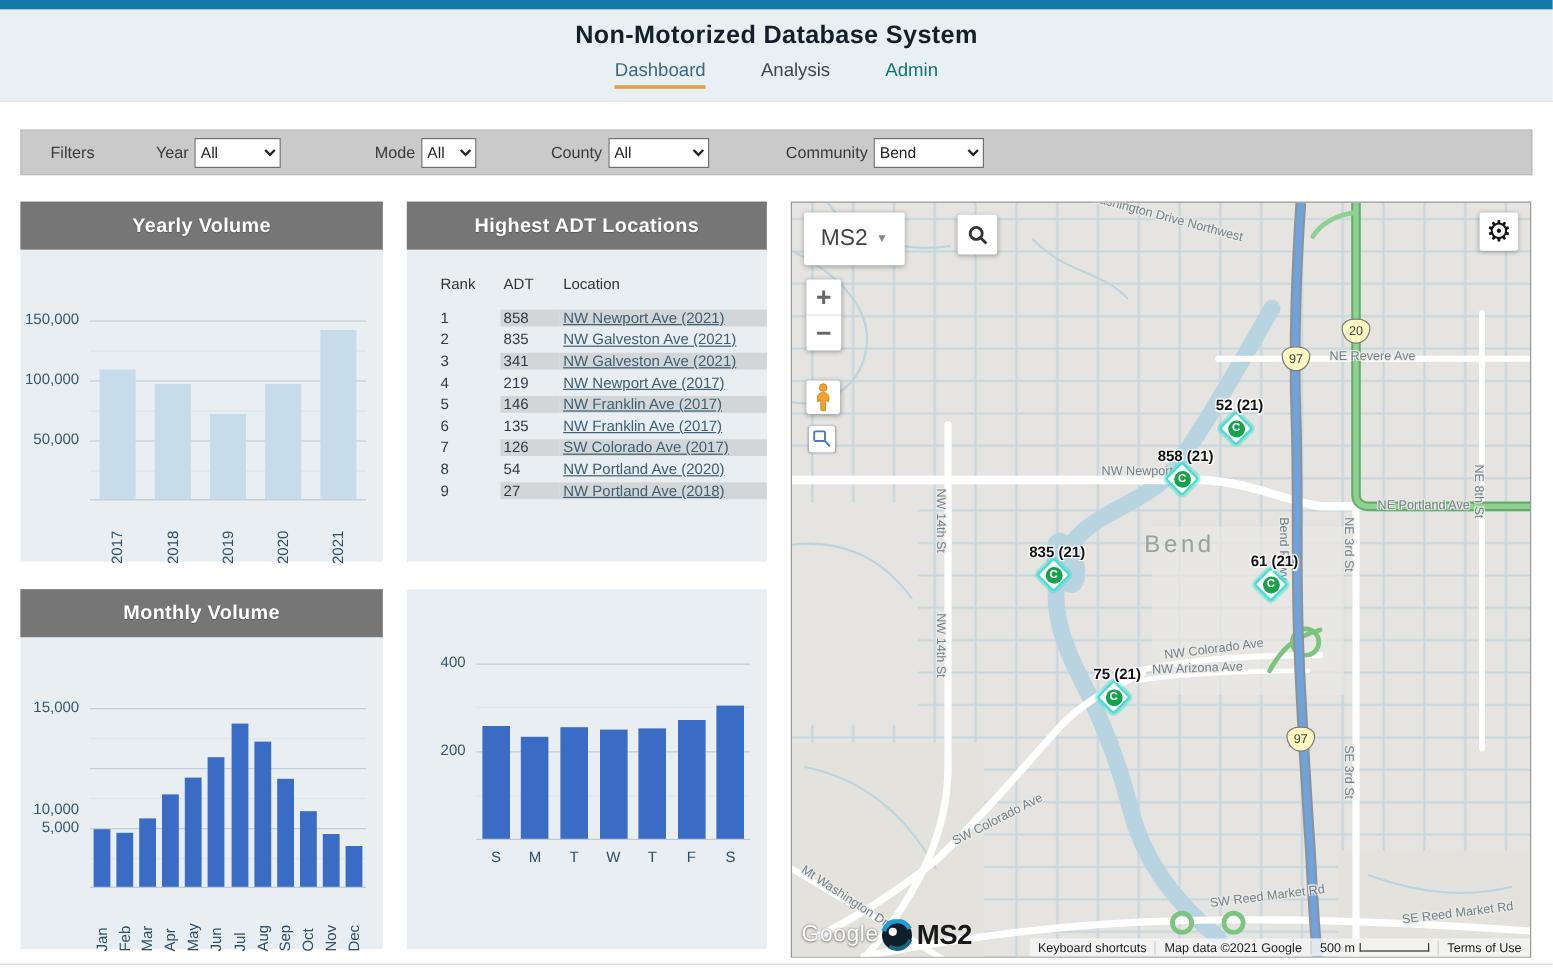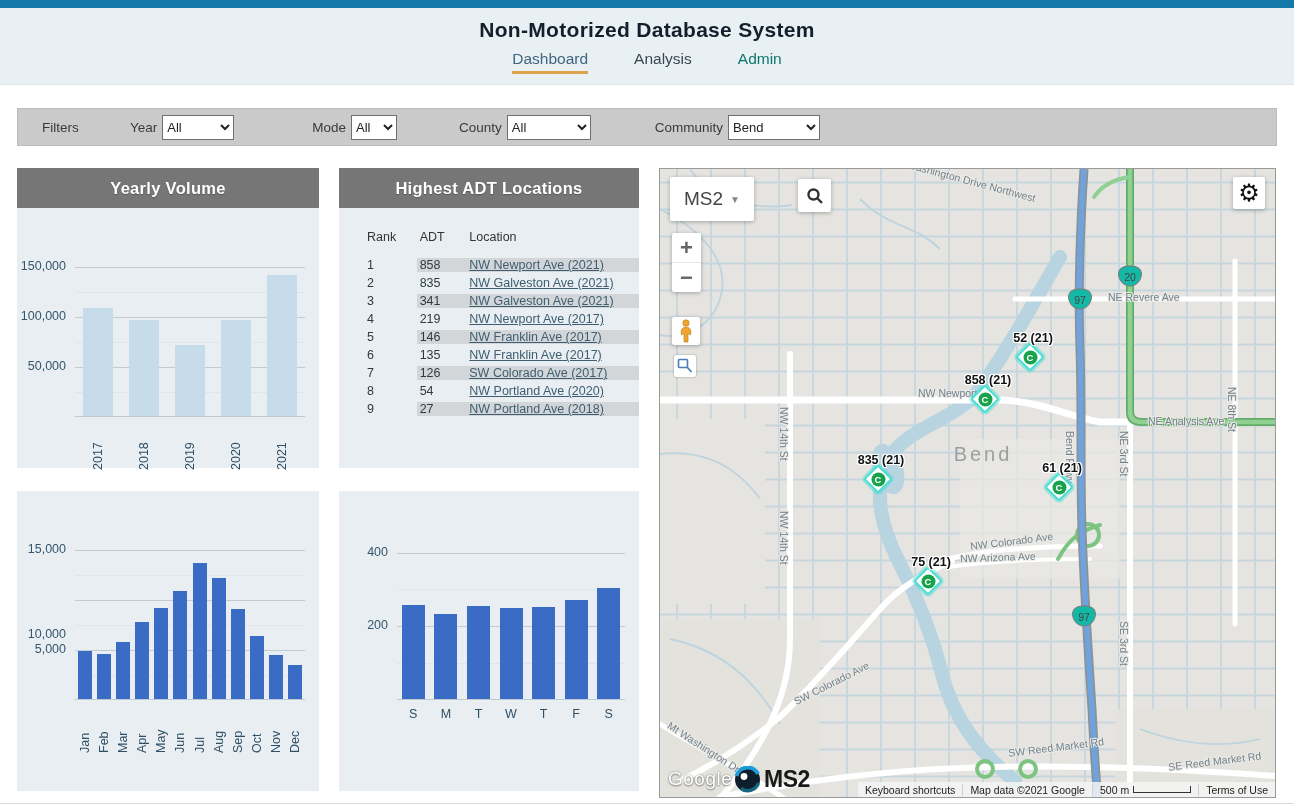--- a/index.html
+++ b/index.html
@@ -69,21 +69,21 @@
   .adt-row.hl .adt-c2, .adt-row.hl .adt-c3 { background:#d3d6d8; }
   .adt-c3 a { color:#3f5e72; text-decoration:underline; cursor:pointer; }
   
   .map { position:relative; width:617px; height:630px; border:1px solid #9a9a9a; overflow:hidden; background:#e5e4e0; }
   .map svg.base { position:absolute; left:0; top:0; }
   .map-label { position:absolute; font-size:10.5px; color:#72828c; white-space:nowrap;
     text-shadow:-1px -1px 0 #eceae6,1px -1px 0 #eceae6,-1px 1px 0 #eceae6,1px 1px 0 #eceae6; }
   .map-label.vert { writing-mode:vertical-rl; }
   .city-label { position:absolute; font-size:20px; color:#9aa0a0; letter-spacing:3px;
     text-shadow:0 0 3px #e5e4e0; transform:translateX(-50%); }
-  .shield { position:absolute; width:24px; height:21px; background:#14b8a6; border:1.5px solid #7a7a7a;
+  .shield { position:absolute; width:24px; height:21px; background:#fef9c3; border:1.5px solid #7a7a7a;
     border-radius:46% 46% 52% 52% / 38% 38% 66% 66%;
     display:flex; align-items:center; justify-content:center; font-size:10.5px; color:#444; transform:translate(-50%,-50%); }
   .marker { position:absolute; width:21px; height:21px; transform:translate(-50%,-50%) rotate(45deg);
     background:#fff; border:2px solid #49ddd2; border-radius:3px; box-shadow:0 0 0 2px rgba(73,221,210,.45); cursor:pointer; }
   .marker-inner { position:absolute; left:0; top:0; right:0; bottom:0; display:flex; align-items:center; justify-content:center; transform:rotate(-45deg); }
   .marker-c { width:14px; height:14px; border-radius:50%; background:#17a24b; color:#fff; font-size:9.5px;
     font-weight:700; display:flex; align-items:center; justify-content:center; }
   .marker-label { position:absolute; transform:translate(-50%,-100%); font-size:12.5px; font-weight:700; color:#111;
     white-space:nowrap; text-shadow:-1px -1px 0 #fff,1px -1px 0 #fff,-1px 1px 0 #fff,1px 1px 0 #fff,0 0 3px #fff; }
   
@@ -261,20 +261,21 @@
             <div class="adt-row hl">
               <div class="adt-c1">9</div>
               <div class="adt-c2">27</div>
               <div class="adt-c3"><a>NW Portland Ave (2018)</a></div>
             </div>
           </div>
       </div>
     </div>
 
     <div class="panel">
+      <div class="panel-head">Monthly Volume</div>
       <div class="chart-body">
         <div class="ch-main">
             <div class="ch-yaxis">
               <div class="ch-ylab" style="top: 117px;">5,000</div>
               <div class="ch-ylab" style="top: 81px; margin-top: 21px;">10,000</div>
               <div class="ch-ylab" style="top: 17px;">15,000</div>
             </div>
             <div class="ch-plot">
               <div class="ch-gridlines">
                 <div class="ch-line" style="top: 150px;"></div>
@@ -489,21 +490,21 @@
       </g>
 
       <path d="M424 0 C 420 60 418 120 420 180 C 422 240 420 300 422 360 C 424 420 428 480 432 540 C 434 580 436 610 438 630" stroke="#8e9196" stroke-width="9" fill="none"></path>
       <path d="M424 0 C 420 60 418 120 420 180 C 422 240 420 300 422 360 C 424 420 428 480 432 540 C 434 580 436 610 438 630" stroke="#6ea3de" stroke-width="5.5" fill="none"></path>
     </svg>
 
     <div id="map-overlays">
         <div class="map-label" style="left: 245px; top: 6px; transform: rotate(15deg);">Washington Drive Northwest</div>
         <div class="map-label" style="left: 448px; top: 122px;">NE Revere Ave</div>
         <div class="map-label vert" style="left: 566px; top: 218px;">NE 8th St</div>
-        <div class="map-label" style="left: 488px; top: 246px;">NE Analysis Ave</div>
+        <div class="map-label" style="left: 488px; top: 246px;">NE Portland Ave</div>
         <div class="map-label" style="left: 258px; top: 218px;">NW Newport</div>
         <div class="map-label vert" style="left: 118px; top: 238px;">NW 14th St</div>
         <div class="map-label vert" style="left: 118px; top: 342px;">NW 14th St</div>
         <div class="map-label vert" style="left: 404px; top: 262px;">Bend Pkwy</div>
         <div class="map-label vert" style="left: 458px; top: 262px;">NE 3rd St</div>
         <div class="map-label vert" style="left: 458px; top: 452px;">SE 3rd St</div>
         <div class="map-label" style="left: 310px; top: 366px; transform: rotate(-7deg);">NW Colorado Ave</div>
         <div class="map-label" style="left: 300px; top: 382px; transform: rotate(-2deg);">NW Arizona Ave</div>
         <div class="map-label" style="left: 130px; top: 508px; transform: rotate(-27deg);">SW Colorado Ave</div>
         <div class="map-label" style="left: 2px; top: 572px; transform: rotate(33deg);">Mt Washington Dr</div>

